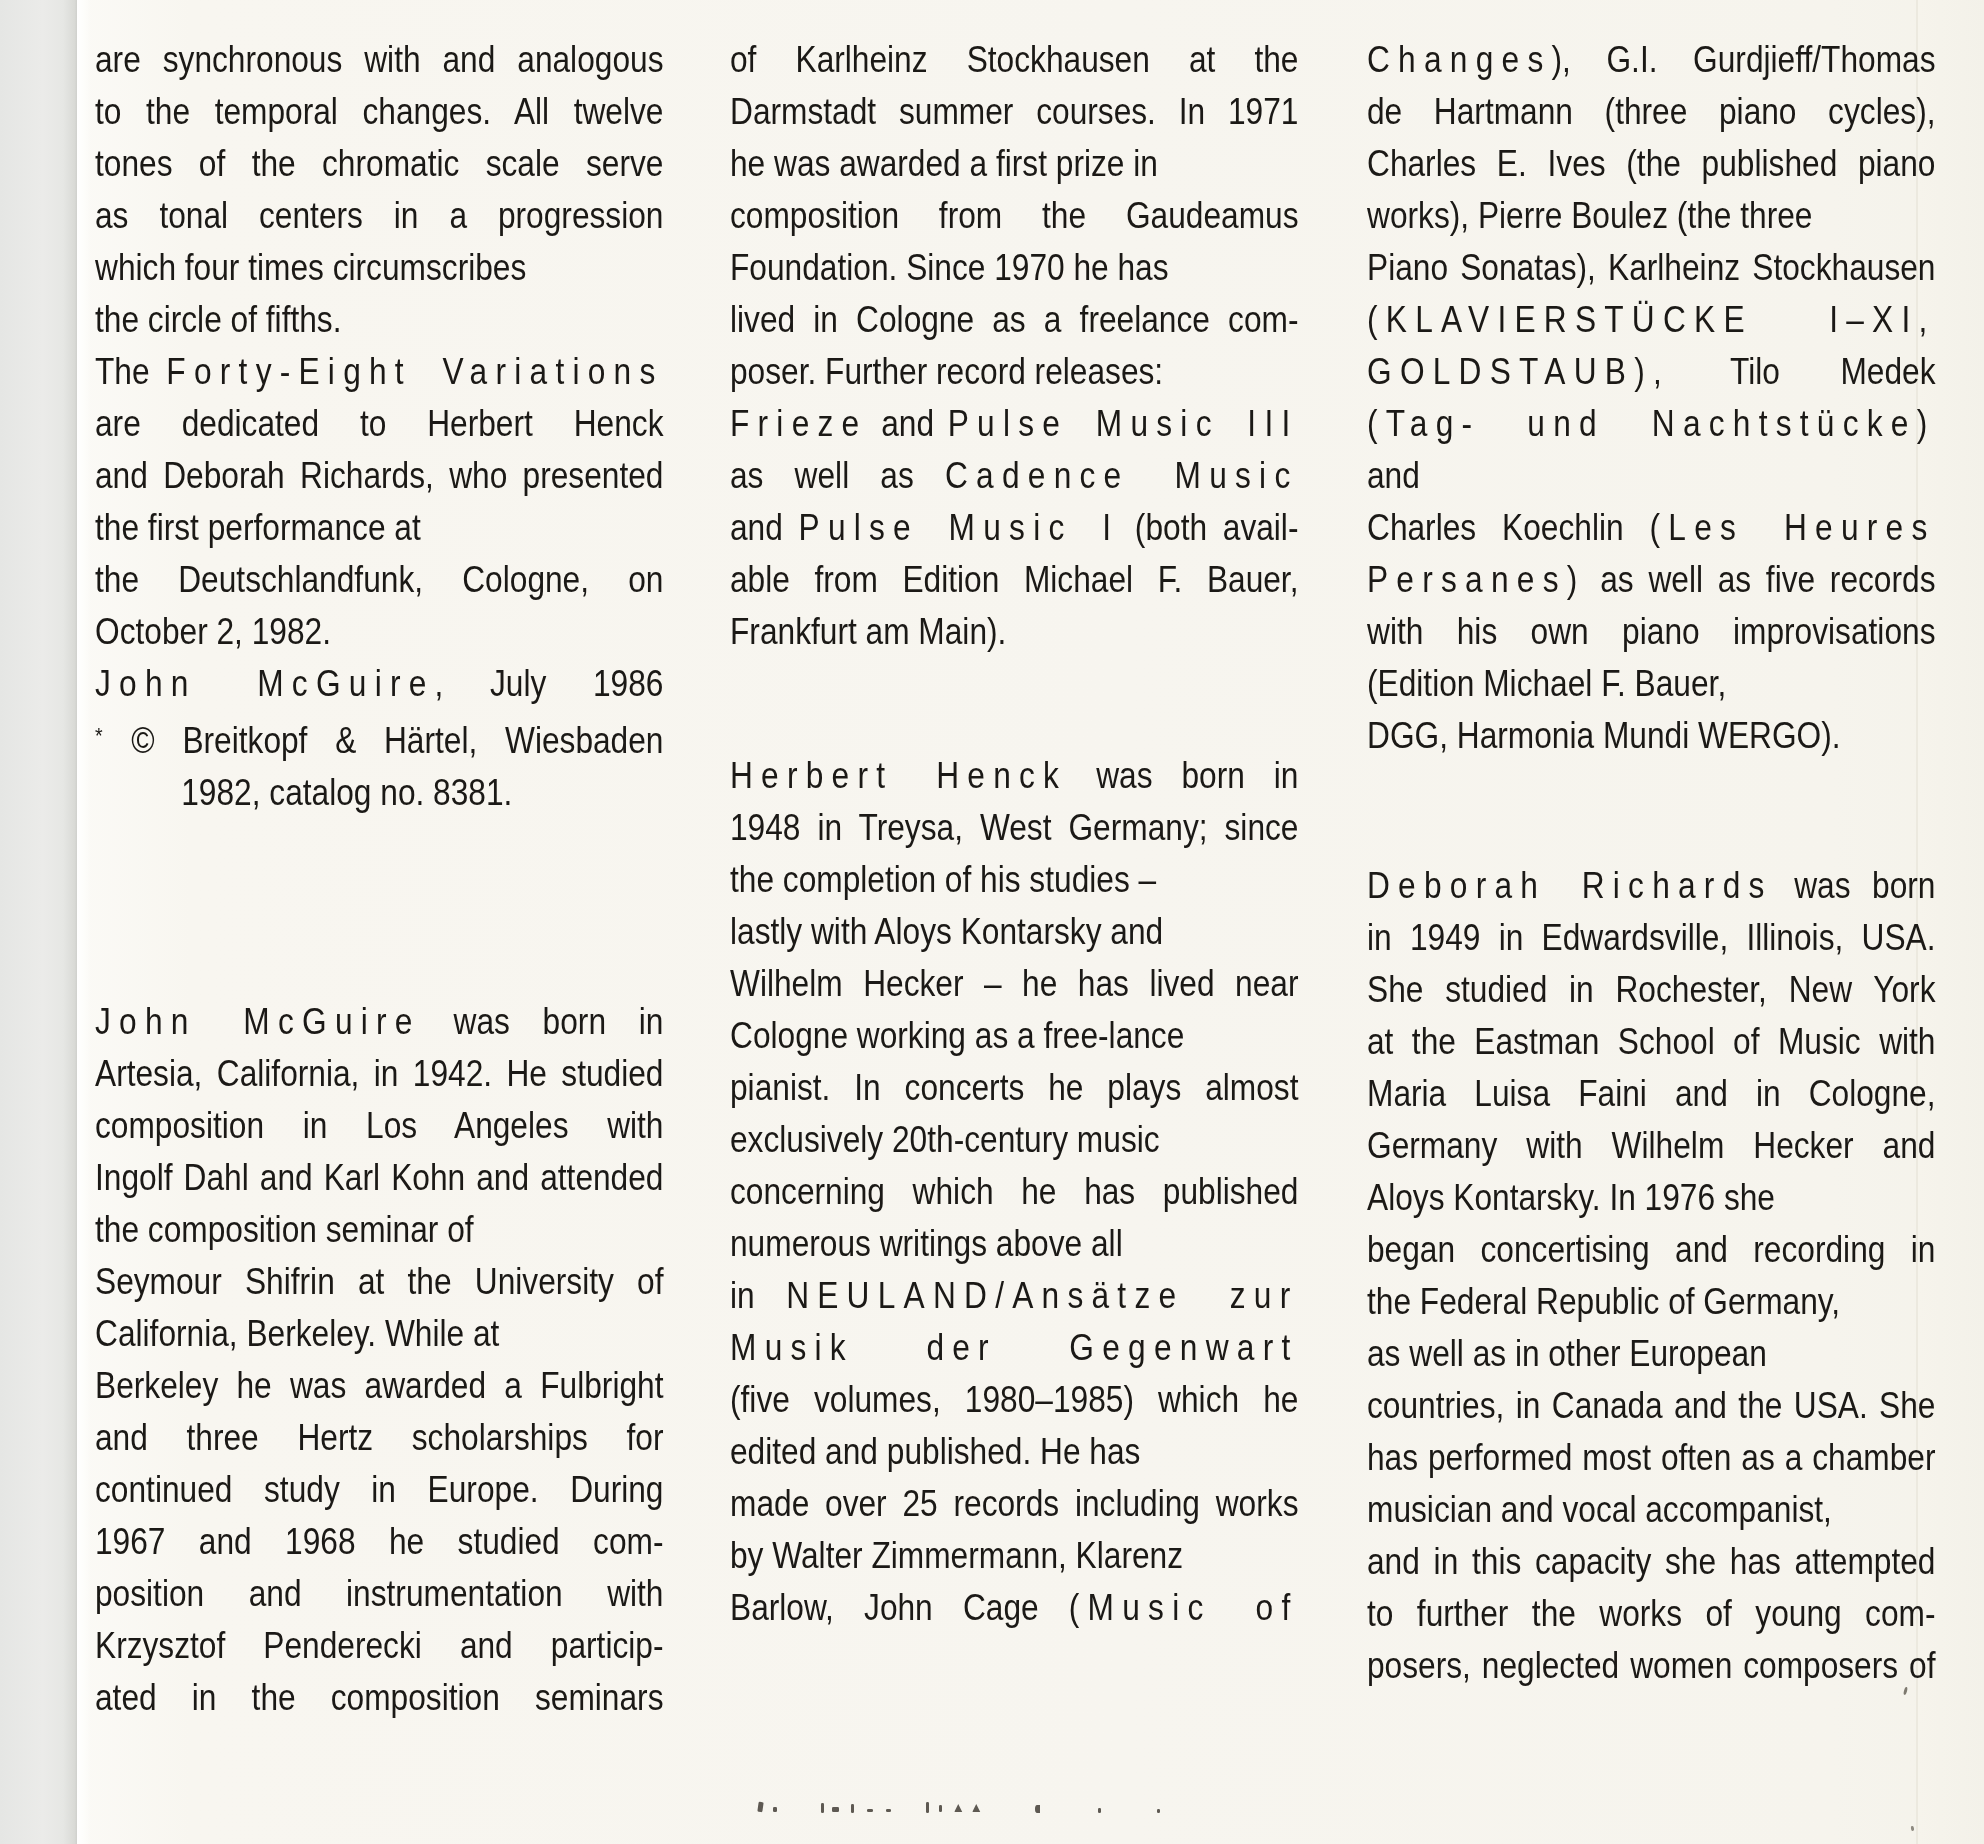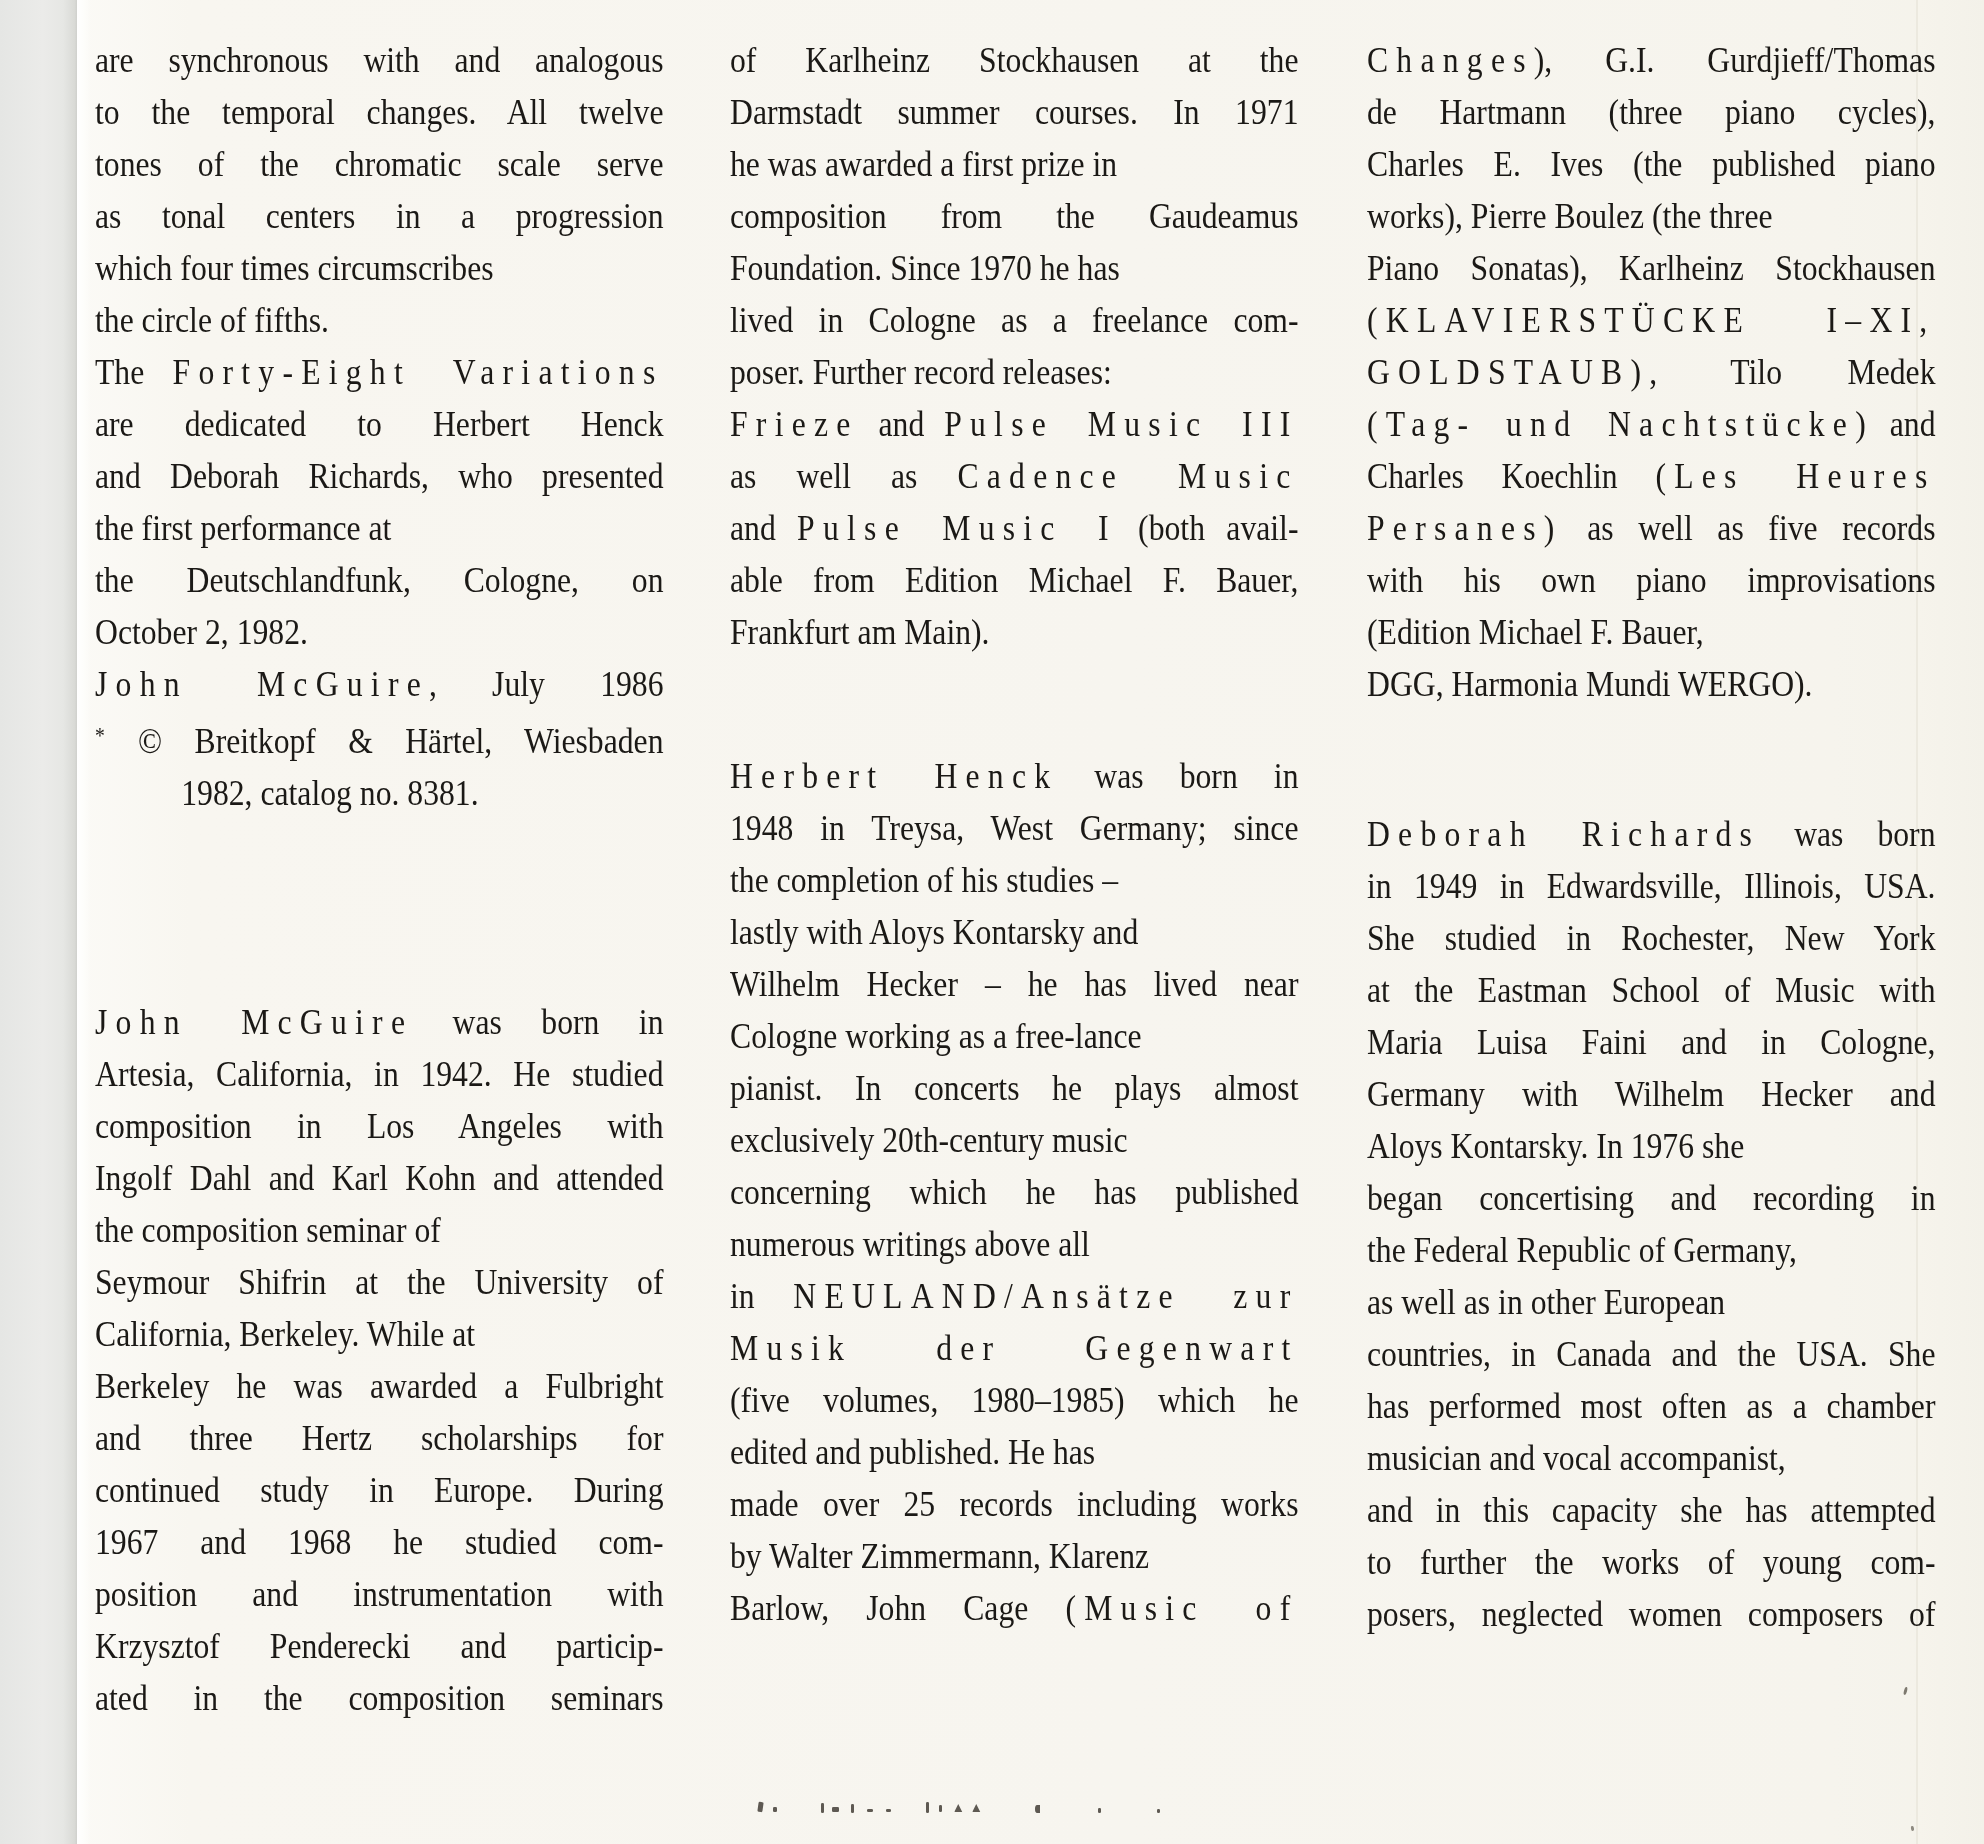--- a/index.html
+++ b/index.html
@@ -9,21 +9,21 @@
     --fold:#fdfdfb;
     --seam:#e7e3d8;
   }
   html,body{margin:0;padding:0;}
   body{
     width:1985px;height:1845px;
     background:var(--strip);
     font-family:"Liberation Sans","DejaVu Sans",sans-serif;
     overflow:hidden;
   }
-  #page{position:absolute;left:0;top:0;width:1985px;height:1845px;font-family:Liberation Serif, serif;}
+  #page{position:absolute;left:0;top:0;width:1985px;height:1845px;}
 
   
   .scan-edge{
     position:absolute;left:0;top:0;width:77px;height:1845px;
     background:linear-gradient(90deg,#e5e6e4 0%,#ebebe9 55%,#e6e7e4 82%,#d9dad6 97%,#cfd0cc 100%);
   }
   .fold-hi{
     position:absolute;left:77px;top:0;width:14.4px;height:1845px;
     background:linear-gradient(90deg,#ffffff 0%,#fdfdfa 55%,rgba(253,253,250,0) 100%);
   }

